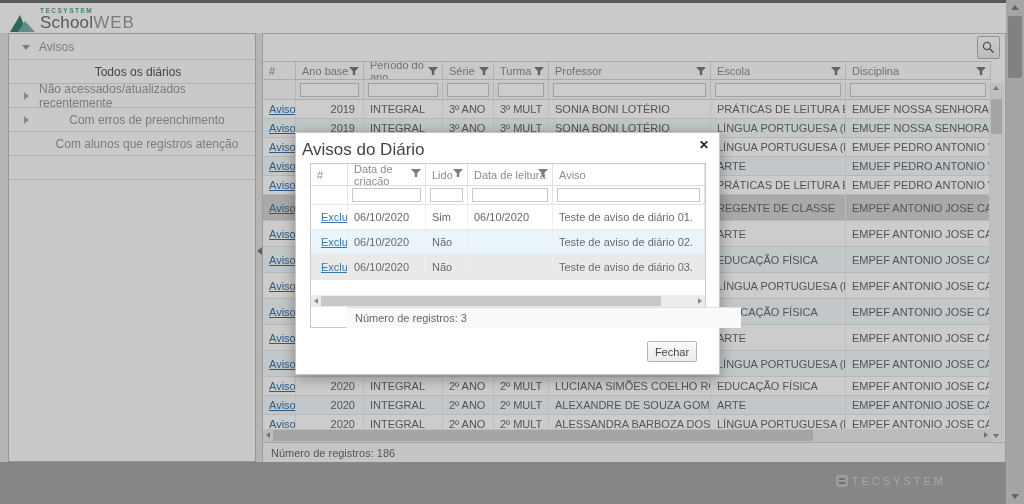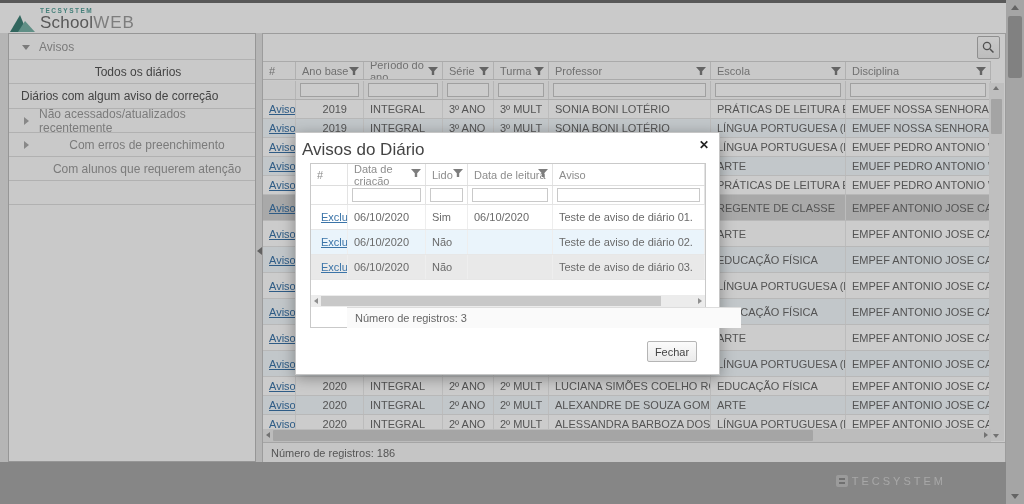--- a/index.html
+++ b/index.html
@@ -46,21 +46,21 @@
   .fcell { border-right:1px solid #e3e3e3; position:relative; }
   .fcell input { position:absolute; left:4px; right:4px; top:2px; height:14px; border:1px solid #c9c9c9; background:#fff; width:calc(100% - 8px); }
   .rows { position:absolute; left:0; top:66px; width:728px; height:329px; overflow:hidden; background:#fff; }
   .mrow { width:728px; border-bottom:1px solid #e6e6e6; background:#fff; }
   .rows .mrow { height:19px; }
   .rows .mrow:nth-child(n+6) { height:26px; }
   .rows .mrow:nth-child(n+13) { height:19px; }
   .rows .mrow:nth-child(even) { background:#f3f9fd; }
   .rows .mrow:nth-child(6) { background:#d4d4d4; }
   .c { font-size:11px; color:#6a6a6a; display:flex; align-items:center; padding-left:6px; border-right:1px solid #ececec; overflow:hidden; white-space:nowrap; }
-  .c.num { justify-content:flex-end; padding-right:16px; }
+  .c.num { justify-content:flex-end; padding-right:8px; }
   .lnk { color:#3b74a8; text-decoration:underline; font-size:11px; cursor:pointer; }
 
   
   .vscroll { position:absolute; right:1px; top:49px; width:15px; height:358px; background:#efefef; }
   .vscroll .arrow-up { position:absolute; top:3px; left:4px; border-left:3.5px solid transparent; border-right:3.5px solid transparent; border-bottom:4px solid #8f8f8f; }
   .vscroll .arrow-dn { position:absolute; bottom:3px; left:4px; border-left:3.5px solid transparent; border-right:3.5px solid transparent; border-top:4px solid #8f8f8f; }
   .vscroll .thumb { position:absolute; left:2px; top:16px; width:11px; height:35px; background:#cdcdcd; border-radius:1px; }
   .hscroll { position:absolute; left:0; top:395px; width:728px; height:13px; background:#ececec; }
   .hscroll .arrow-l { position:absolute; left:3px; top:3px; border-top:3.5px solid transparent; border-bottom:3.5px solid transparent; border-right:4px solid #8f8f8f; }
   .hscroll .arrow-r { position:absolute; right:3px; top:3px; border-top:3.5px solid transparent; border-bottom:3.5px solid transparent; border-left:4px solid #8f8f8f; }
@@ -126,33 +126,30 @@
 </div>
 
 <div class="sidebar">
   <div class="side-item h26">
     <span class="tri tri-down"></span>
     <span class="txt">Avisos</span>
   </div>
   <div class="side-item h24 enabled">
     <span class="txt flush">Todos os diários</span>
   </div>
-  <div class="side-item h25 enabled">
-    <span class="txt flush">Diários com algum aviso de correção</span>
-  </div>
   <div class="side-item h24">
     <span class="tri tri-right"></span>
     <span class="txt">Não acessados/atualizados recentemente</span>
   </div>
   <div class="side-item h24">
     <span class="tri tri-right"></span>
     <span class="txt">Com erros de preenchimento</span>
   </div>
   <div class="side-item h24">
-    <span class="txt">Com alunos que requerem atenção</span>
+    <span class="txt">Com alunos que registros atenção</span>
   </div>
   <div class="side-item h24"></div>
 </div>
 <span class="collapse-handle"></span>
 
 <div class="content">
   <div class="toolbar">
     <div class="search-btn">
       <svg width="13" height="13" viewBox="0 0 13 13">
         <circle cx="5" cy="5" r="3.6" fill="none" stroke="#666" stroke-width="1.3"></circle>

